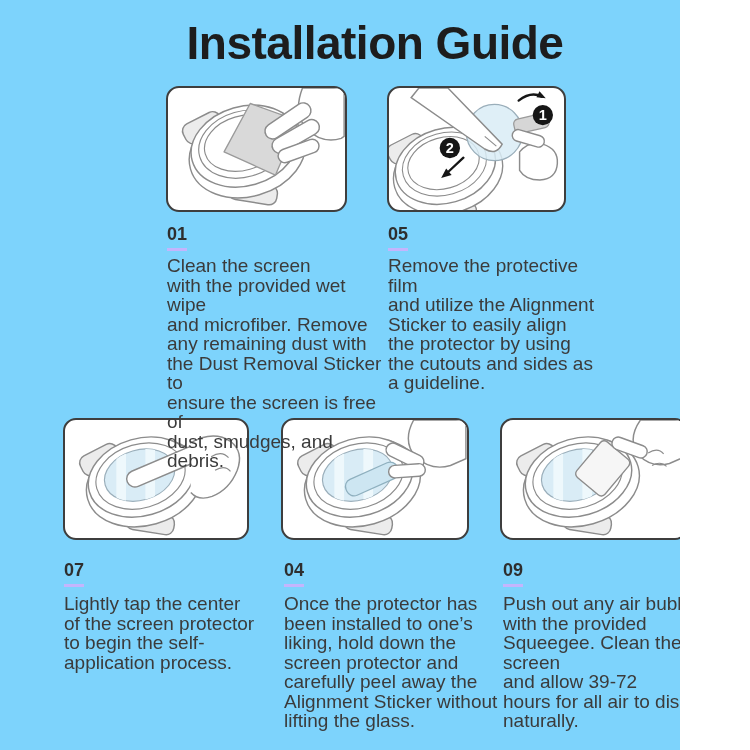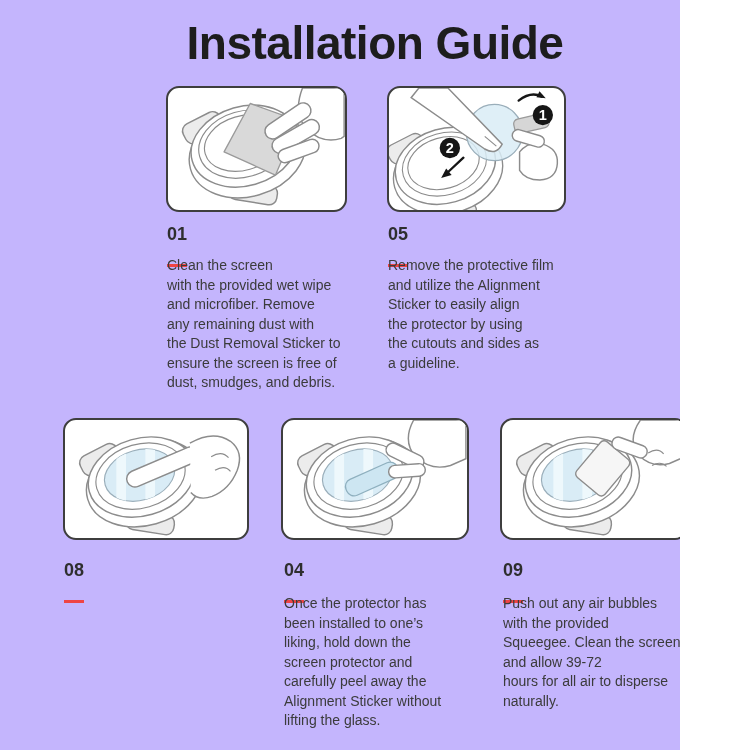--- a/index.html
+++ b/index.html
@@ -1,32 +1,32 @@
 <!DOCTYPE html>
 <html><head>
 <meta charset="utf-8">
 <style>
   html,body{margin:0;padding:0;background:#fff;}
-  .page{position:relative;width:680px;height:750px;background:#c4b5fd;overflow:hidden;
+  .page{position:relative;width:680px;height:750px;background:#7dd3fc;overflow:hidden;
         font-family:"Liberation Sans",sans-serif;color:#3a3a3a;}
   .title{position:absolute;top:16px;left:0;width:750px;margin:0;text-align:center;
          font-size:46px;font-weight:bold;letter-spacing:-0.5px;color:#1d1d1d;}
   .panel{position:absolute;border:2px solid #3e3e3e;border-radius:13px;background:#fff;
          box-sizing:border-box;overflow:hidden;}
   #il1{left:166px;top:86px;width:181px;height:126px;}
   #il2{left:387px;top:86px;width:179px;height:126px;}
   #il3{left:63px;top:418px;width:186px;height:122px;}
   #il4{left:281px;top:418px;width:188px;height:122px;}
   #il5{left:500px;top:418px;width:188px;height:122px;}
   .panel svg{display:block;width:100%;height:100%;}
   .stepnum{position:absolute;font-size:18px;font-weight:bold;color:#2e2e2e;}
-  .stepnum span{display:inline-block;padding-bottom:19px;border-bottom:3px solid #ef4444;}
+  .stepnum span{display:inline-block;padding-bottom:3px;border-bottom:3px solid #c4b5fd;}
   #n1{left:167px;top:224px;} #n2{left:388px;top:224px;}
   #n3{left:64px;top:560px;} #n4{left:284px;top:560px;} #n5{left:503px;top:560px;}
-  .steptext{position:absolute;font-size:14px;line-height:19.5px;color:#3b3b3b;
+  .steptext{position:absolute;font-size:19px;line-height:19.5px;color:#3b3b3b;
             white-space:pre-line;width:222px;}
   #t1{left:167px;top:256px;} #t2{left:388px;top:256px;}
   #t3{left:64px;top:594px;} #t4{left:284px;top:594px;} #t5{left:503px;top:594px;width:228px;}
   .ln{stroke:#8c8c8c;stroke-width:1.5;fill:#ffffff;}
   .ln-thin{stroke:#8c8c8c;stroke-width:1.2;fill:none;}
   .lug{stroke:#8c8c8c;stroke-width:1.5;fill:#ececec;}
   .badge{fill:#161616;}
   .badge-txt{fill:#ffffff;font-size:15px;font-weight:bold;text-anchor:middle;}
   .arrow{stroke:#161616;stroke-width:2.4;fill:none;stroke-linecap:round;}
   .arrowhead{fill:#161616;stroke:none;}
@@ -187,37 +187,41 @@
         <path class="ln" d="M 142 0 Q 128 20 140 36 Q 153 50 172 45 L 188 38 L 188 0 Z"></path>
         <rect class="ln" x="112" y="22" width="38" height="13" rx="6.5" transform="rotate(20 131 28)"></rect>
         <path class="ln-thin" d="M 150 34 q 10 -6 16 1"></path>
         <path class="ln-thin" d="M 154 47 q 9 -5 15 1"></path>
       </g>
     </svg>
   </div>
 
   <div class="stepnum" id="n1"><span>01</span></div>
   <div class="stepnum" id="n2"><span>05</span></div>
-  <div class="stepnum" id="n3"><span>08</span></div>
+  <div class="stepnum" id="n3"><span>07</span></div>
   <div class="stepnum" id="n4"><span>04</span></div>
   <div class="stepnum" id="n5"><span>09</span></div>
 
   <div class="steptext" id="t1">Clean the screen
 with the provided wet wipe
 and microfiber. Remove
 any remaining dust with
 the Dust Removal Sticker to
 ensure the screen is free of
 dust, smudges, and debris.</div>
   <div class="steptext" id="t2">Remove the protective film
 and utilize the Alignment
 Sticker to easily align
 the protector by using
 the cutouts and sides as
 a guideline.</div>
+  <div class="steptext" id="t3">Lightly tap the center
+of the screen protector
+to begin the self-
+application process.</div>
   <div class="steptext" id="t4">Once the protector has
 been installed to one’s
 liking, hold down the
 screen protector and
 carefully peel away the
 Alignment Sticker without
 lifting the glass.</div>
   <div class="steptext" id="t5">Push out any air bubbles
 with the provided
 Squeegee. Clean the screen

